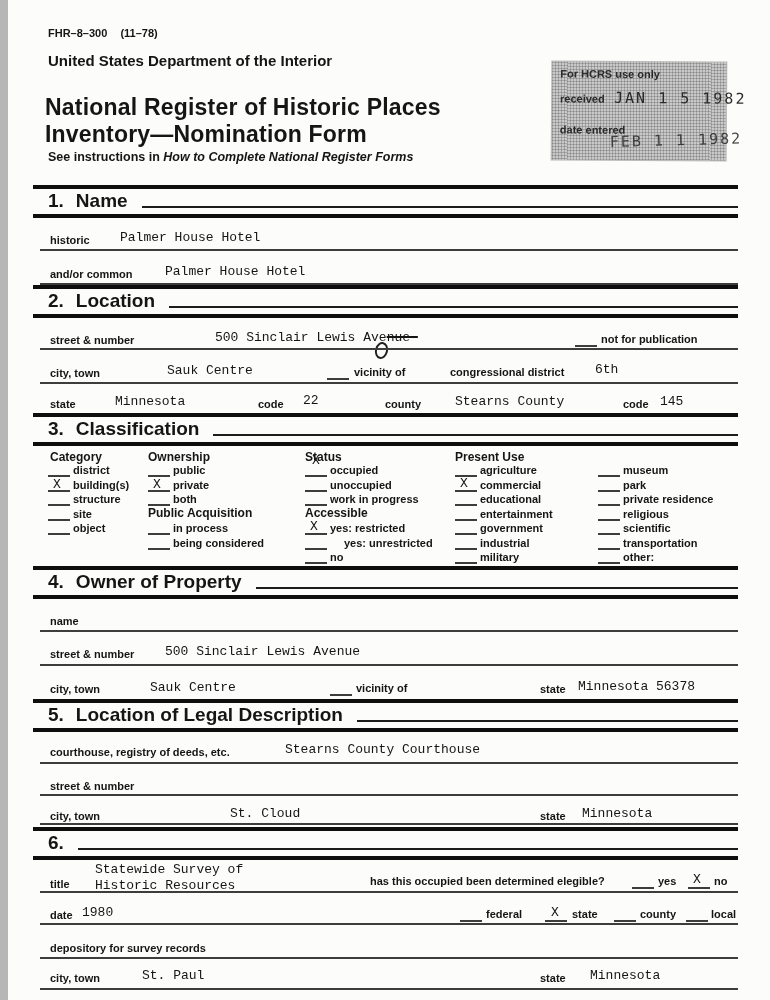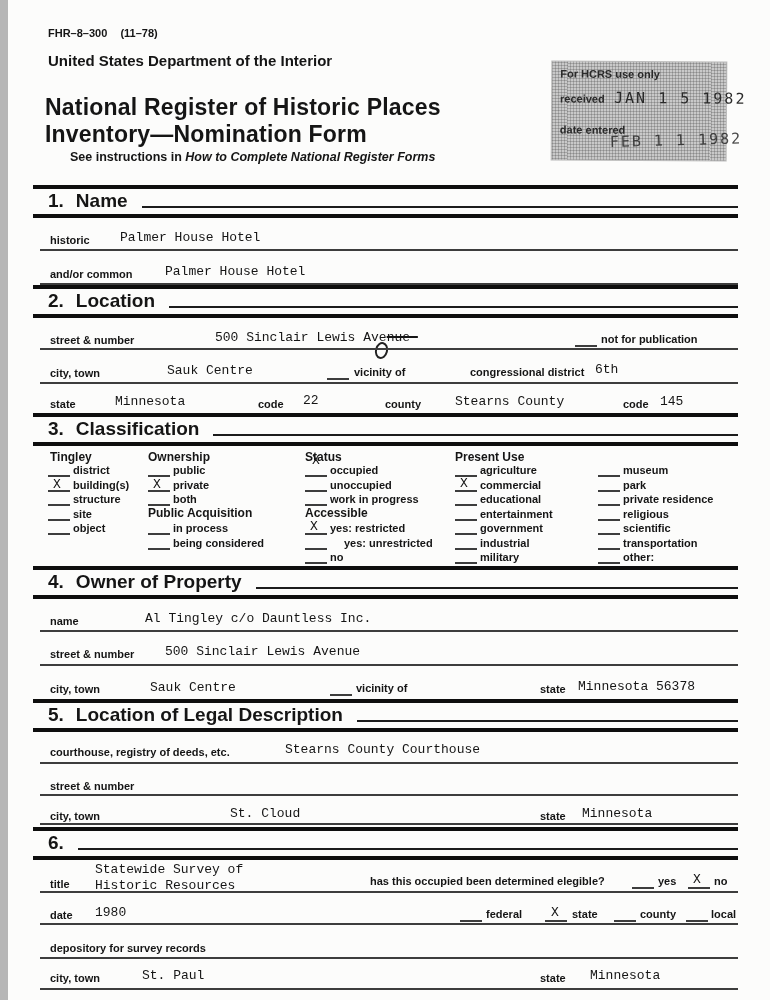--- a/index.html
+++ b/index.html
@@ -4,21 +4,21 @@
 <style>
   html,body{margin:0;padding:0;background:#ffffff;}
   .page{position:relative;width:770px;height:1000px;background:#fcfcfb;
         font-family:"Liberation Sans",sans-serif;color:#151515;overflow:hidden;}
   .edge{position:absolute;left:0;top:0;width:8px;height:1000px;background:#b6b6b6;}
   .t{position:absolute;white-space:nowrap;}
   .b11{font-weight:700;font-size:11px;}
   .b12{font-weight:700;font-size:12px;}
   .b15{font-weight:700;font-size:15px;}
   .b23{font-weight:700;font-size:23px;letter-spacing:.2px;}
-  .b125{font-weight:700;font-size:12.5px;margin-left:22px;}
+  .b125{font-weight:700;font-size:12.5px;}
   .m13{font-family:"Liberation Mono","DejaVu Sans Mono",monospace;font-size:13px;}
   .sec{position:absolute;left:33px;width:705px;box-sizing:border-box;
        border-top:4px solid #0e0e0e;border-bottom:4px solid #0e0e0e;
        display:flex;align-items:flex-end;padding:1px 0 2px 15px;}
   .sec-num{font-size:19px;font-weight:700;}
   .sec-text{font-size:19px;font-weight:700;margin-left:12px;}
   .sec-fill{flex:1;border-bottom:2px solid #1c1c1c;margin:0 0 4px 14px;height:0;}
   .uline{position:absolute;left:40px;width:698px;height:2px;background:#3d3d3d;}
   .blank{position:absolute;width:22px;height:2px;background:#3d3d3d;}
   .struck{text-decoration:line-through;text-decoration-thickness:2px;}
@@ -81,40 +81,40 @@
   </div>
   <div class="deleatur" style="left:375px;top:342px"></div>
   <div class="blank" style="left:575px;top:345px"></div>
   <div class="t b11" style="left:601px;top:333px">not for publication</div>
   <div class="uline" style="top:348px"></div>
 
   <div class="t b11" style="left:50px;top:367px">city, town</div>
   <div class="t m13" style="left:167px;top:363px">Sauk Centre</div>
   <div class="blank" style="left:327px;top:378px"></div>
   <div class="t b11" style="left:354px;top:366px">vicinity of</div>
-  <div class="t b11" style="left:470px;top:366px">congressional district</div>
+  <div class="t b11" style="left:450px;top:366px">congressional district</div>
   <div class="t m13" style="left:595px;top:362px">6th</div>
   <div class="uline" style="top:382px"></div>
 
   <div class="t b11" style="left:50px;top:398px">state</div>
   <div class="t m13" style="left:115px;top:394px">Minnesota</div>
   <div class="t b11" style="left:258px;top:398px">code</div>
   <div class="t m13" style="left:303px;top:393px">22</div>
   <div class="t b11" style="left:385px;top:398px">county</div>
   <div class="t m13" style="left:455px;top:394px">Stearns County</div>
   <div class="t b11" style="left:623px;top:398px">code</div>
   <div class="t m13" style="left:660px;top:394px">145</div>
 
   <div class="sec" style="top:413px">
     <span class="sec-num">3.</span>
     <span class="sec-text">Classification</span>
     <span class="sec-fill"></span>
   </div>
 
-  <div class="t b12" style="left:50px;top:450px">Tingley</div>
+  <div class="t b12" style="left:50px;top:450px">Category</div>
   <div class="t b12" style="left:148px;top:450px">Ownership</div>
   <div class="t b12" style="left:305px;top:450px">Status</div>
   <div class="t b12" style="left:455px;top:450px">Present Use</div>
 
   <div class="blank" style="left:48px;top:475px"></div>
   <div class="t b11" style="left:73px;top:464px">district</div>
   <div class="blank" style="left:48px;top:490px"></div>
   <div class="t m13" style="left:53px;top:477px">X</div>
   <div class="t b11" style="left:73px;top:479px">building(s)</div>
   <div class="blank" style="left:48px;top:504px"></div>
@@ -183,21 +183,20 @@
   <div class="t b11" style="left:623px;top:537px">transportation</div>
   <div class="blank" style="left:598px;top:562px"></div>
   <div class="t b11" style="left:623px;top:551px">other:</div>
 
   <div class="sec" style="top:566px">
     <span class="sec-num">4.</span>
     <span class="sec-text">Owner of Property</span>
     <span class="sec-fill"></span>
   </div>
   <div class="t b11" style="left:50px;top:615px">name</div>
-  <div class="t m13" style="left:145px;top:611px">Al Tingley  c/o Dauntless Inc.</div>
   <div class="uline" style="top:630px"></div>
   <div class="t b11" style="left:50px;top:648px">street &amp; number</div>
   <div class="t m13" style="left:165px;top:644px">500 Sinclair Lewis Avenue</div>
   <div class="uline" style="top:664px"></div>
   <div class="t b11" style="left:50px;top:683px">city, town</div>
   <div class="t m13" style="left:150px;top:680px">Sauk Centre</div>
   <div class="blank" style="left:330px;top:694px"></div>
   <div class="t b11" style="left:356px;top:682px">vicinity of</div>
   <div class="t b11" style="left:540px;top:683px">state</div>
   <div class="t m13" style="left:578px;top:679px">Minnesota 56378</div>
@@ -228,21 +227,21 @@
   <div class="t m13" style="left:95px;top:878px">Historic Resources</div>
   <div class="t b11" style="left:370px;top:875px">has this occupied been determined elegible?</div>
   <div class="blank" style="left:632px;top:887px"></div>
   <div class="t b11" style="left:658px;top:875px">yes</div>
   <div class="blank" style="left:688px;top:887px"></div>
   <div class="t m13" style="left:693px;top:872px">X</div>
   <div class="t b11" style="left:714px;top:875px">no</div>
   <div class="uline" style="top:891px"></div>
 
   <div class="t b11" style="left:50px;top:909px">date</div>
-  <div class="t m13" style="left:95px;top:905px">1980</div>
+  <div class="t m13" style="left:82px;top:905px">1980</div>
   <div class="blank" style="left:460px;top:920px"></div>
   <div class="t b11" style="left:486px;top:908px">federal</div>
   <div class="blank" style="left:545px;top:920px"></div>
   <div class="t m13" style="left:551px;top:905px">X</div>
   <div class="t b11" style="left:572px;top:908px">state</div>
   <div class="blank" style="left:614px;top:920px"></div>
   <div class="t b11" style="left:640px;top:908px">county</div>
   <div class="blank" style="left:686px;top:920px"></div>
   <div class="t b11" style="left:711px;top:908px">local</div>
   <div class="uline" style="top:923px"></div>

